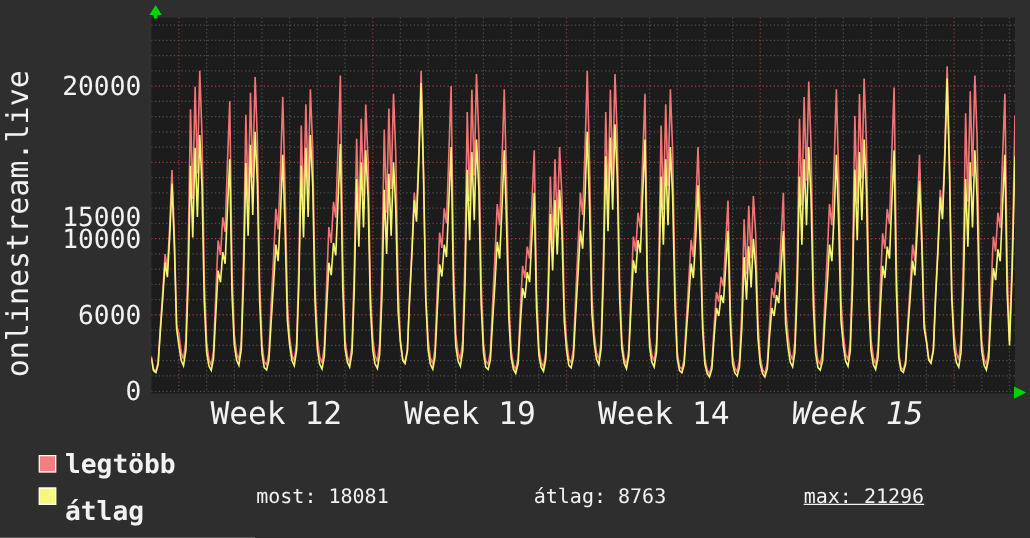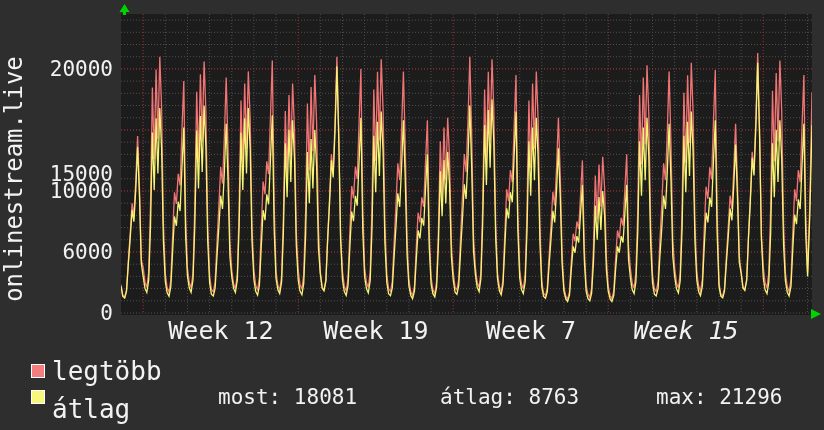--- a/index.html
+++ b/index.html
@@ -22,23 +22,23 @@
   .weeklabel {
     position:absolute; top:320px; width:160px; margin-left:-80px;
     text-align:center; font-size:25px; line-height:22px;
   }
   .arrow { position:absolute; }
   #legend .swatch {
     position:absolute; left:31px; width:12px; height:12px;
     border:1px solid #ffffff;
   }
   #legend .leglabel {
-    position:absolute; left:52px; font-size:26px; line-height:22px;
+    position:absolute; left:52px; font-size:21px; line-height:22px;font-weight:bold;
   }
-  .statitem { position:absolute; font-size:21px; line-height:22px; white-space:pre;margin-left:13px; }
+  .statitem { position:absolute; font-size:16px; line-height:22px; white-space:pre; }
 </style>
 </head>
 <body>
 
 <div id="screen">
 
   <div id="ylabel">onlinestream.live</div>
 
   <div id="yticks">
       <div class="ytick" style="top: 302px;">0</div>
@@ -115,30 +115,30 @@
     <rect x="5" y="7" width="3" height="4" fill="#00d400"></rect>
   </svg>
 
   <svg class="arrow" style="left:811px; top:308px;" width="11" height="12" viewBox="0 0 11 12">
     <polygon points="0,1 10,6 0,11" fill="#00d400"></polygon>
   </svg>
 
   <div id="xlabels">
       <div class="weeklabel" style="left: 221px;">Week 12</div>
       <div class="weeklabel" style="left: 376px;">Week 19</div>
-      <div class="weeklabel" style="left: 531px;">Week 7</div>
+      <div class="weeklabel" style="left: 531px;">Week 14</div>
       <div class="weeklabel" style="left: 686px; font-style: italic;">Week 15</div>
     </div>
 
   <div id="legend">
       <div class="swatch" style="top: 364px; background: rgb(244, 125, 125);"></div>
       <div class="leglabel" style="top: 360px;">legtöbb</div>
       <div class="swatch" style="top: 390px; background: rgb(247, 247, 124);"></div>
       <div class="leglabel" style="top: 398px;">átlag</div>
     </div>
 
   <div id="stats">
       <div class="statitem" style="left: 205px; top: 386px;">most: 18081</div>
       <div class="statitem" style="left: 427px; top: 386px; text-align: right;">átlag: 8763</div>
-      <div class="statitem" style="left: 643px; top: 386px;">max: 21296</div>
+      <div class="statitem" style="left: 643px; top: 386px; text-decoration: underline;">max: 21296</div>
     </div>
 
 </div>
 
 </body></html>

